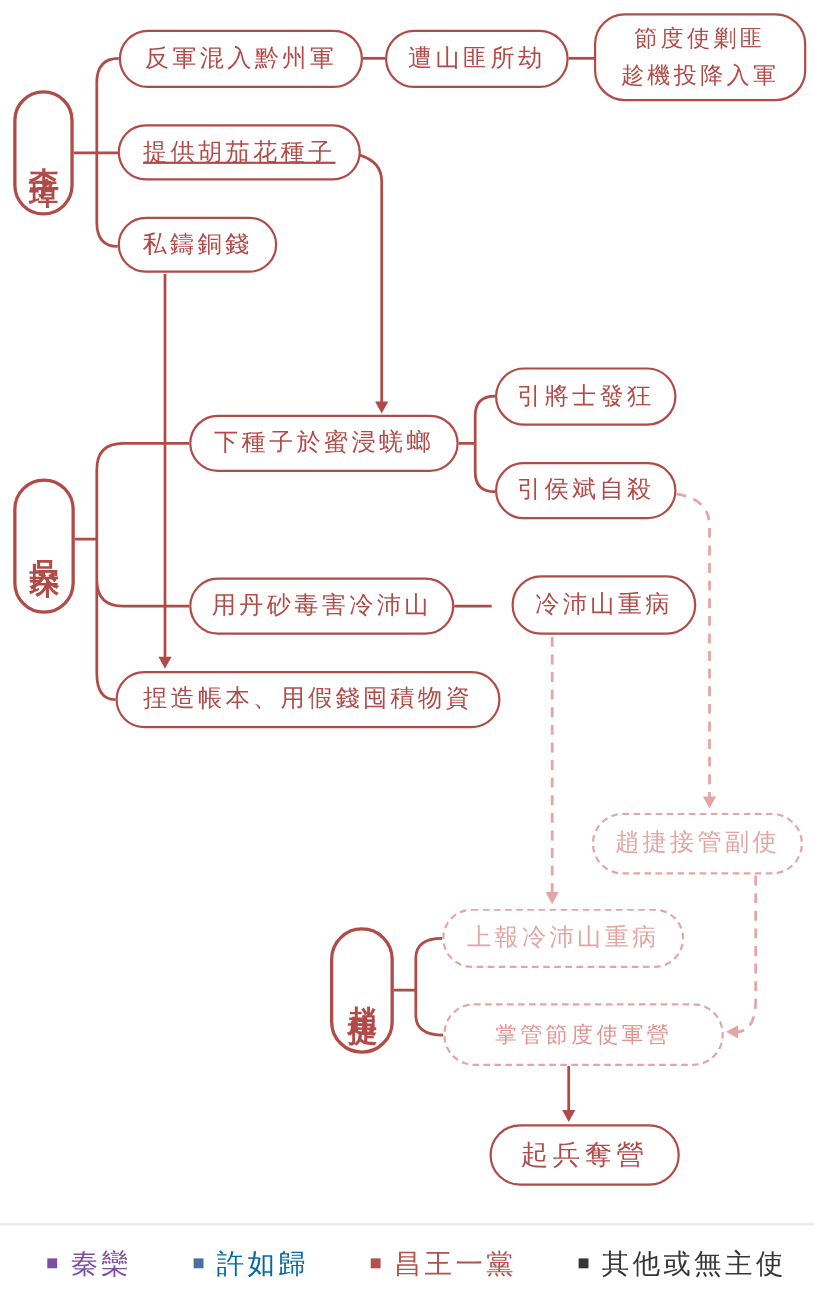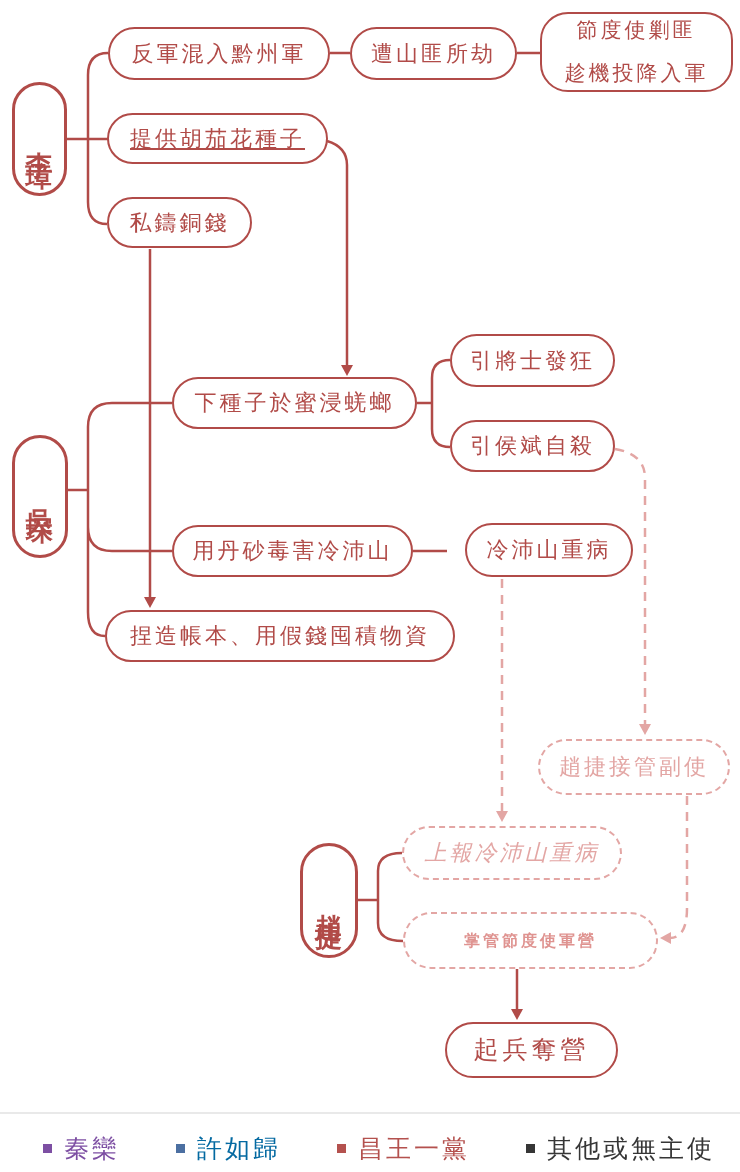--- a/index.html
+++ b/index.html
@@ -12,28 +12,28 @@
     position:relative;width:740px;height:1172px;background:#ffffff;
     font-family:"DejaVu Sans","Liberation Sans",sans-serif;overflow:hidden;padding-left:48px;
   }
   .edges{position:absolute;left:0;top:0;width:740px;height:1172px;pointer-events:none;}
   .node{
     position:absolute;box-sizing:border-box;background:#fff;
     border:2.5px solid var(--red);border-radius:28px;color:var(--red);
     display:flex;align-items:center;justify-content:center;text-align:center;
     font-size:22px;letter-spacing:3px;line-height:1.45;white-space:nowrap;
   }
-  .node.two-line{white-space:normal;flex-direction:column;line-height:1.55;justify-content:space-between;}
+  .node.two-line{white-space:normal;flex-direction:column;line-height:1.55;}
   .person{
     writing-mode:vertical-rl;text-orientation:upright;
     font-weight:bold;font-size:27px;letter-spacing:9px;
     border-width:3px;border-radius:30px;
   }
   .dashed{border-style:dashed;border-color:var(--pink);color:var(--pink);}
-  .dashed.strong{color:var(--pink-strong);font-weight:bold;font-size:16px;}
+  .dashed.strong{color:var(--pink-strong);font-weight:normal;font-size:20px;}
   .final{font-weight:normal;font-size:25px;letter-spacing:4px;}
   .divider{position:absolute;left:0;top:1112px;width:740px;height:2px;background:#e9e9e9;}
   .legend{
     position:absolute;left:43px;top:1128px;width:680px;height:40px;
     display:flex;align-items:center;gap:56px;
   }
   .legend-item{display:flex;align-items:center;gap:12px;font-size:25px;letter-spacing:3px;}
   .bullet{width:9px;height:9px;flex:0 0 9px;}
 </style>
 </head>
@@ -85,21 +85,21 @@
   <div class="node" style="left:107px;top:197px;width:145px;height:51px;">私鑄銅錢</div>
 
   <div class="node" style="left:172px;top:377px;width:245px;height:52px;">下種子於蜜浸蜣螂</div>
   <div class="node" style="left:450px;top:334px;width:165px;height:53px;">引將士發狂</div>
   <div class="node" style="left:450px;top:420px;width:165px;height:52px;">引侯斌自殺</div>
   <div class="node" style="left:172px;top:525px;width:241px;height:52px;">用丹砂毒害冷沛山</div>
   <div class="node" style="left:465px;top:523px;width:168px;height:54px;">冷沛山重病</div>
   <div class="node" style="left:105px;top:610px;width:350px;height:52px;">捏造帳本、用假錢囤積物資</div>
 
   <div class="node dashed" style="left:538px;top:739px;width:192px;height:56px;">趙捷接管副使</div>
-  <div class="node dashed" style="left:402px;top:826px;width:220px;height:54px;font-style:italic;">上報冷沛山重病</div>
+  <div class="node dashed" style="left:402px;top:826px;width:220px;height:54px;">上報冷沛山重病</div>
   <div class="node dashed strong" style="left:403px;top:912px;width:255px;height:57px;">掌管節度使軍營</div>
 
   <div class="node final" style="left:445px;top:1022px;width:173px;height:56px;">起兵奪營</div>
 
   <div class="divider"></div>
   <div class="legend">
     <div class="legend-item" style="color: rgb(125, 79, 163);">
       <span class="bullet" style="background-color: rgb(125, 79, 163);"></span>
       <span>秦欒</span>
     </div>

